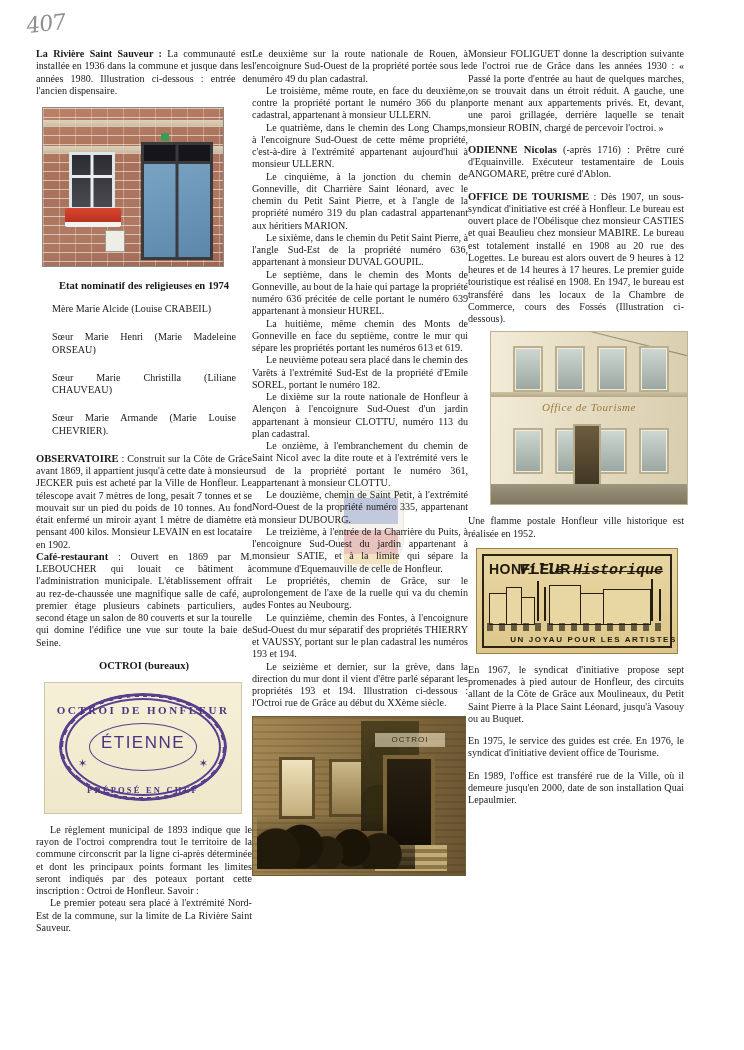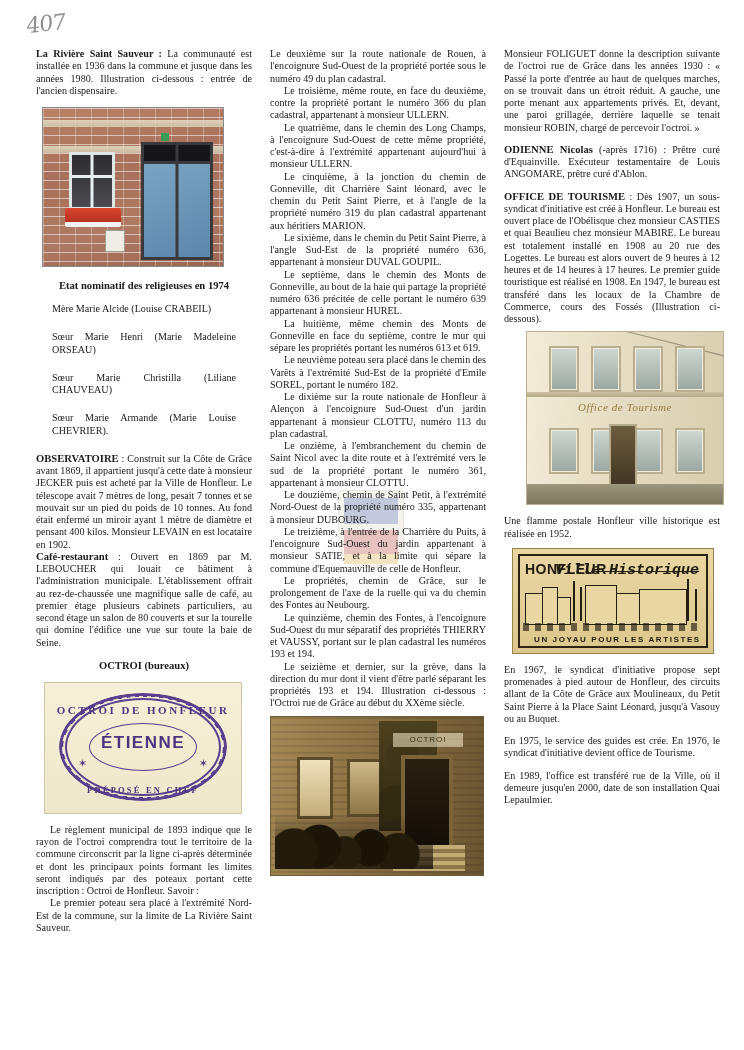--- a/index.html
+++ b/index.html
@@ -29,21 +29,20 @@
     letter-spacing: -1px;
     opacity: .75;
   }
   .columns {
     position: absolute;
     left: 36px;
     top: 48px;
     width: 680px;
     height: 990px;
     display: flex;
-    gap: 18px;
     align-items: flex-start;
   }
   .col {
     width: 216px;
     flex: 0 0 216px;
   }
   p.body {
     margin: 0;
     font-size: 10.1px;
     line-height: 12.25px;
@@ -160,21 +159,21 @@
     border: 2px solid #5b3f8e; border-radius: 50%; box-sizing:border-box;
   }
   .stamp-oval3 {
     position:absolute; left: 44px; top: 40px; width: 108px; height: 48px;
     border: 1.5px solid #5b3f8e; border-radius: 50%; box-sizing:border-box;
   }
   .stamp-center {
     position:absolute; left: 0; right: 0; top: 50px;
     text-align:center; color:#4e3480;
     font-family: "Liberation Sans", sans-serif;
-    font-weight: bold; font-size: 17px; letter-spacing: 1.5px;
+    font-weight: normal; font-size: 17px; letter-spacing: 1.5px;
   }
   .arc-top, .arc-bot {
     position:absolute; left:0; right:0; text-align:center;
     color:#4e3480; font-family:"Liberation Serif", serif; font-weight:bold;
   }
   .arc-top { top: 21px; font-size: 11px; letter-spacing: 2.5px; }
   .arc-bot { bottom: 18px; font-size: 8.5px; letter-spacing: 2.2px; }
   .stamp-star { position:absolute; color:#4e3480; font-size: 11px; top: 74px; }
   .stamp-star.l { left: 33px; }
   .stamp-star.r { right: 33px; }
@@ -307,21 +306,21 @@
   }
   .flamme .mast {
     position:absolute; width: 1.5px; background:#241e11;
   }
   .flamme .water {
     position:absolute; left: 10px; right: 10px; bottom: 22px; height: 8px;
     background: repeating-linear-gradient(to right, #241e11 0 6px, transparent 6px 12px);
     opacity:.65;
   }
   .flamme .caption {
-    position:absolute; left: 8px; right: 0; bottom: 9px; text-align:left;
+    position:absolute; left: 8px; right: 0; bottom: 9px; text-align:right;
     font-family:"Liberation Sans", sans-serif; font-weight:bold;
     font-size: 8px; letter-spacing: 1.6px; color:#211b0f;padding-left:13px;
   }
 
   
   .arms {
     position: absolute; left: 338px; top: 490px; width: 66px; height: 78px;
     opacity: .30; pointer-events: none;
   }
   .arms .shield {

